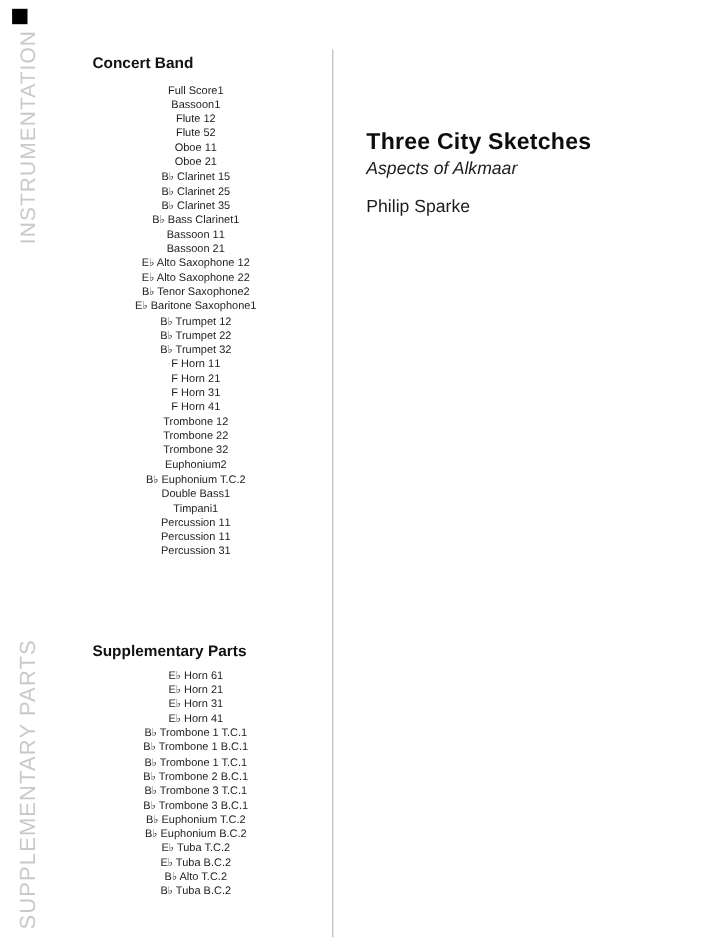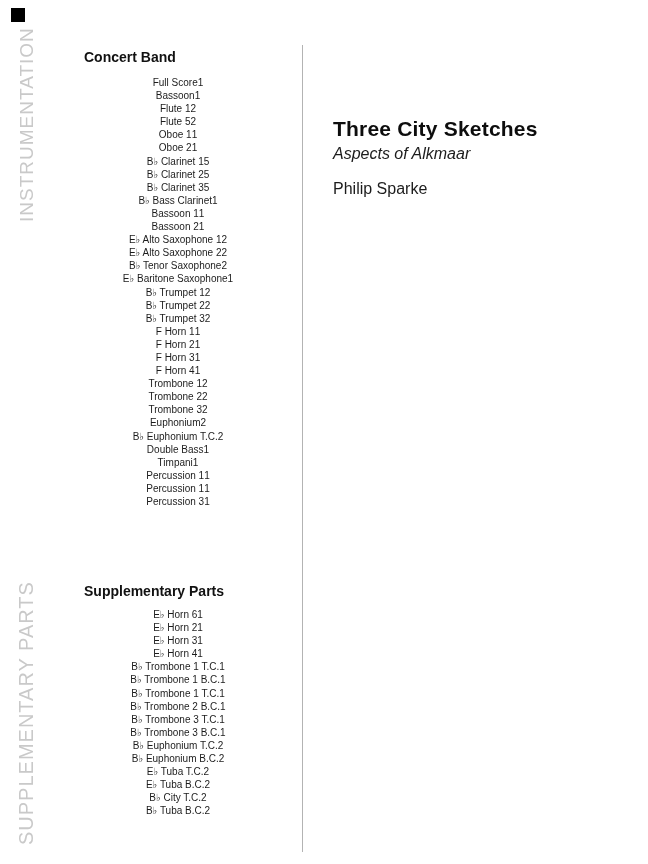--- a/index.html
+++ b/index.html
@@ -266,21 +266,21 @@
       </div>
       <div class="row">
         <span class="iname">E♭ Tuba T.C.</span>
         <span class="qty">2</span>
       </div>
       <div class="row">
         <span class="iname">E♭ Tuba B.C.</span>
         <span class="qty">2</span>
       </div>
       <div class="row">
-        <span class="iname">B♭ City T.C.</span>
+        <span class="iname">B♭ Alto T.C.</span>
         <span class="qty">2</span>
       </div>
       <div class="row">
         <span class="iname">B♭ Tuba B.C.</span>
         <span class="qty">2</span>
       </div>
     </div>
 
   <div class="title-block">
     <div class="work-title">Three City Sketches</div>

